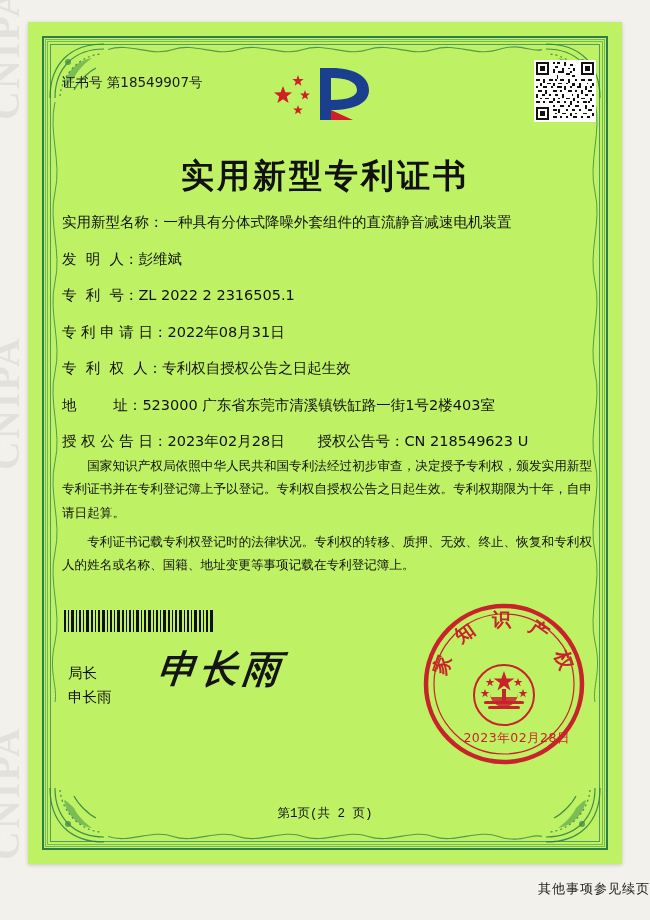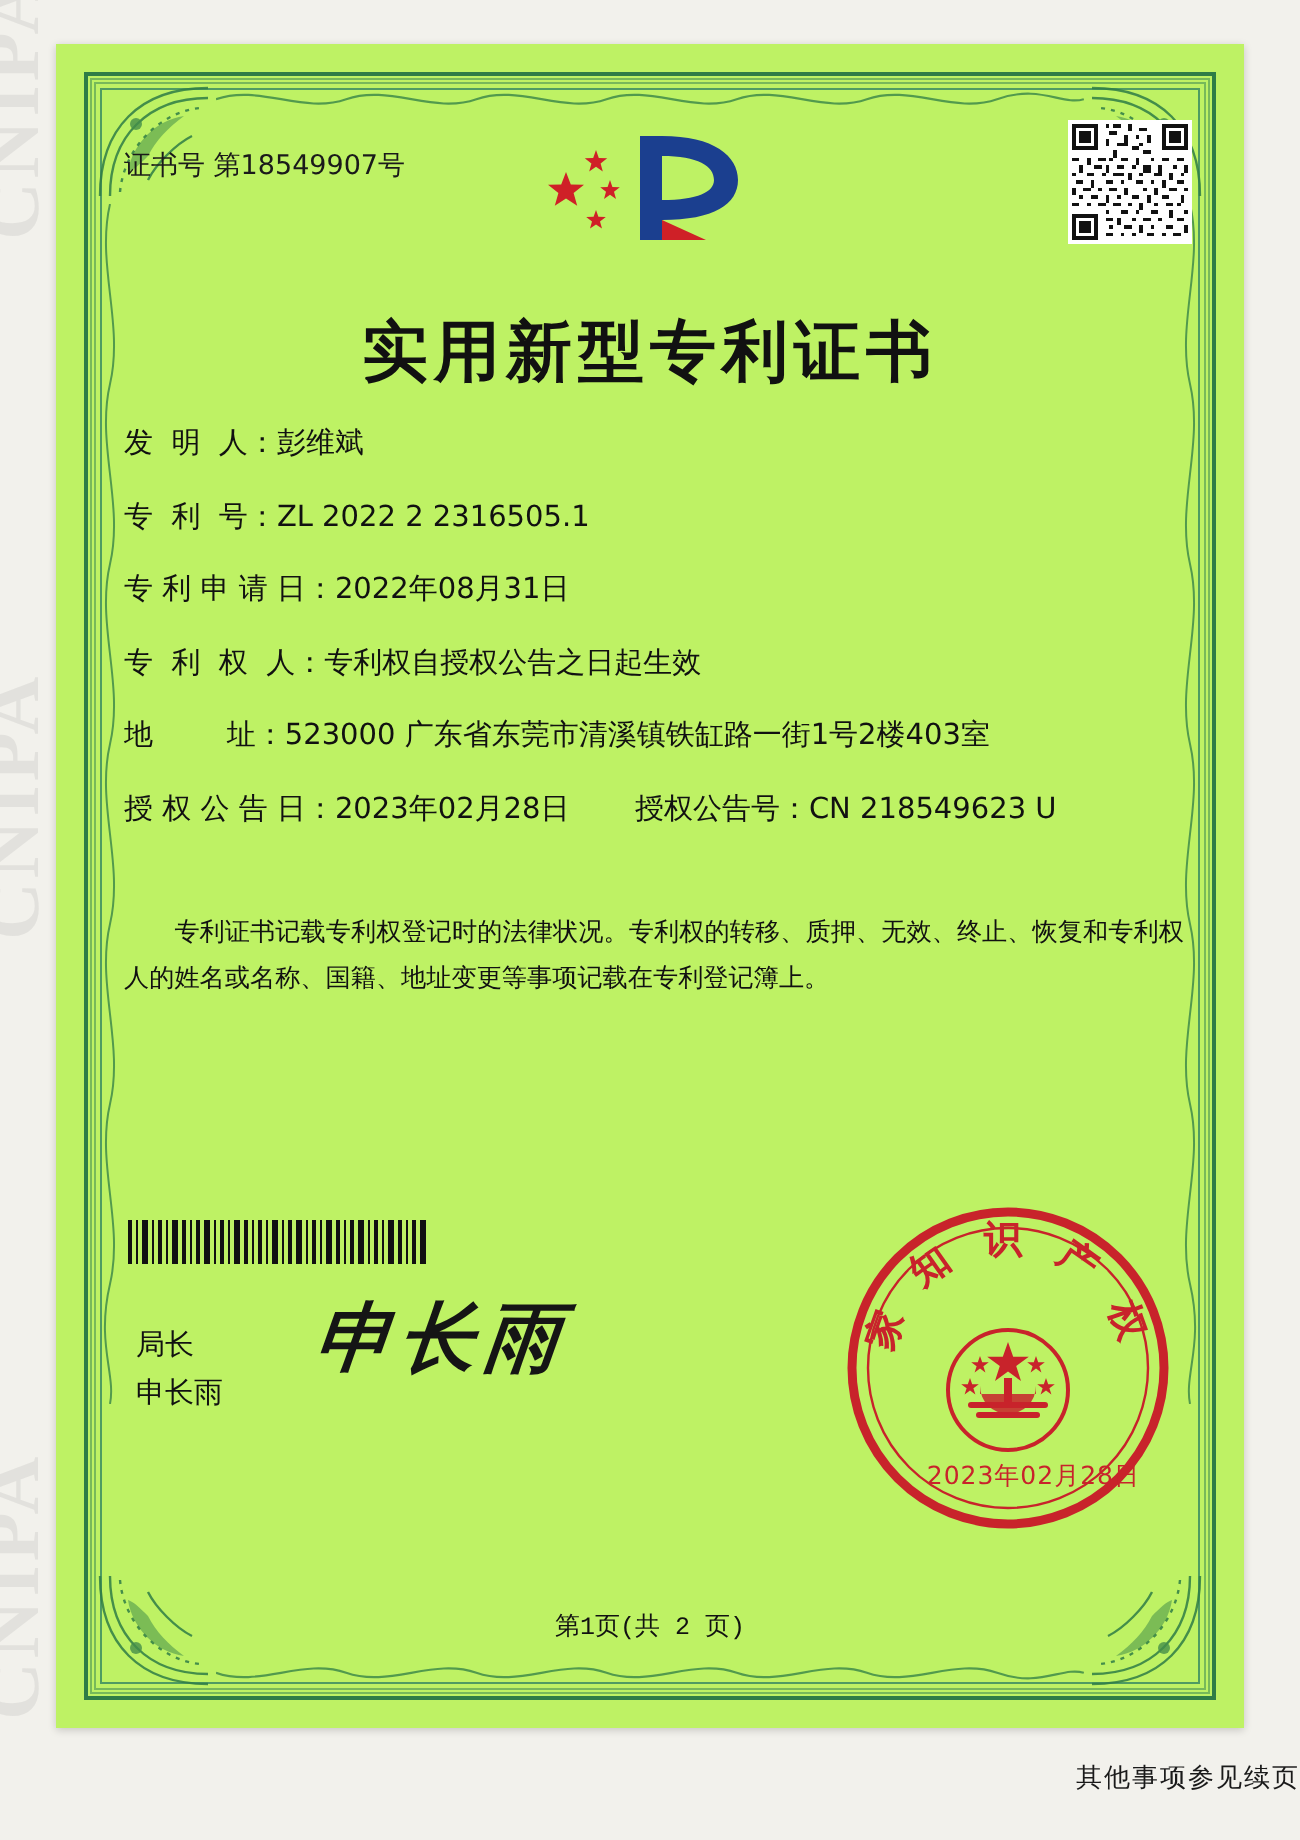--- a/index.html
+++ b/index.html
@@ -453,20 +453,24 @@
         <rect x="25" y="30" width="1" height="1"></rect>
           <rect x="28" y="30" width="2" height="1"></rect>
       </g>
     </svg>
   </div>
 
   <div class="title">实用新型专利证书</div>
 
   <div class="fields">
     <div class="row">
+      <span class="lbl">实用新型名称：</span>
+      <span class="val">一种具有分体式降噪外套组件的直流静音减速电机装置</span>
+    </div>
+    <div class="row">
       <span class="lbl">发  明  人：</span>
       <span class="val">彭维斌</span>
     </div>
     <div class="row">
       <span class="lbl">专  利  号：</span>
       <span class="val">ZL 2022 2 2316505.1</span>
     </div>
     <div class="row">
       <span class="lbl">专 利 申 请 日：</span>
       <span class="val">2022年08月31日</span>
@@ -481,20 +485,21 @@
     </div>
     <div class="row two">
       <span class="lbl">授 权 公 告 日：</span>
       <span class="val">2023年02月28日</span>
       <span class="lbl2">授权公告号：</span>
       <span class="val">CN 218549623 U</span>
     </div>
   </div>
 
   <div class="paras">
+    <p>国家知识产权局依照中华人民共和国专利法经过初步审查，决定授予专利权，颁发实用新型专利证书并在专利登记簿上予以登记。专利权自授权公告之日起生效。专利权期限为十年，自申请日起算。</p>
     <p>专利证书记载专利权登记时的法律状况。专利权的转移、质押、无效、终止、恢复和专利权人的姓名或名称、国籍、地址变更等事项记载在专利登记簿上。</p>
   </div>
 
   <div class="barcode">
     <svg viewBox="0 0 150 22" preserveAspectRatio="none" shape-rendering="crispEdges">
       <g fill="#111">
         <rect x="0" y="0" width="2" height="22"></rect>
           <rect x="4" y="0" width="1" height="22"></rect>
         <rect x="7" y="0" width="3" height="22"></rect>
           <rect x="12" y="0" width="1" height="22"></rect>

